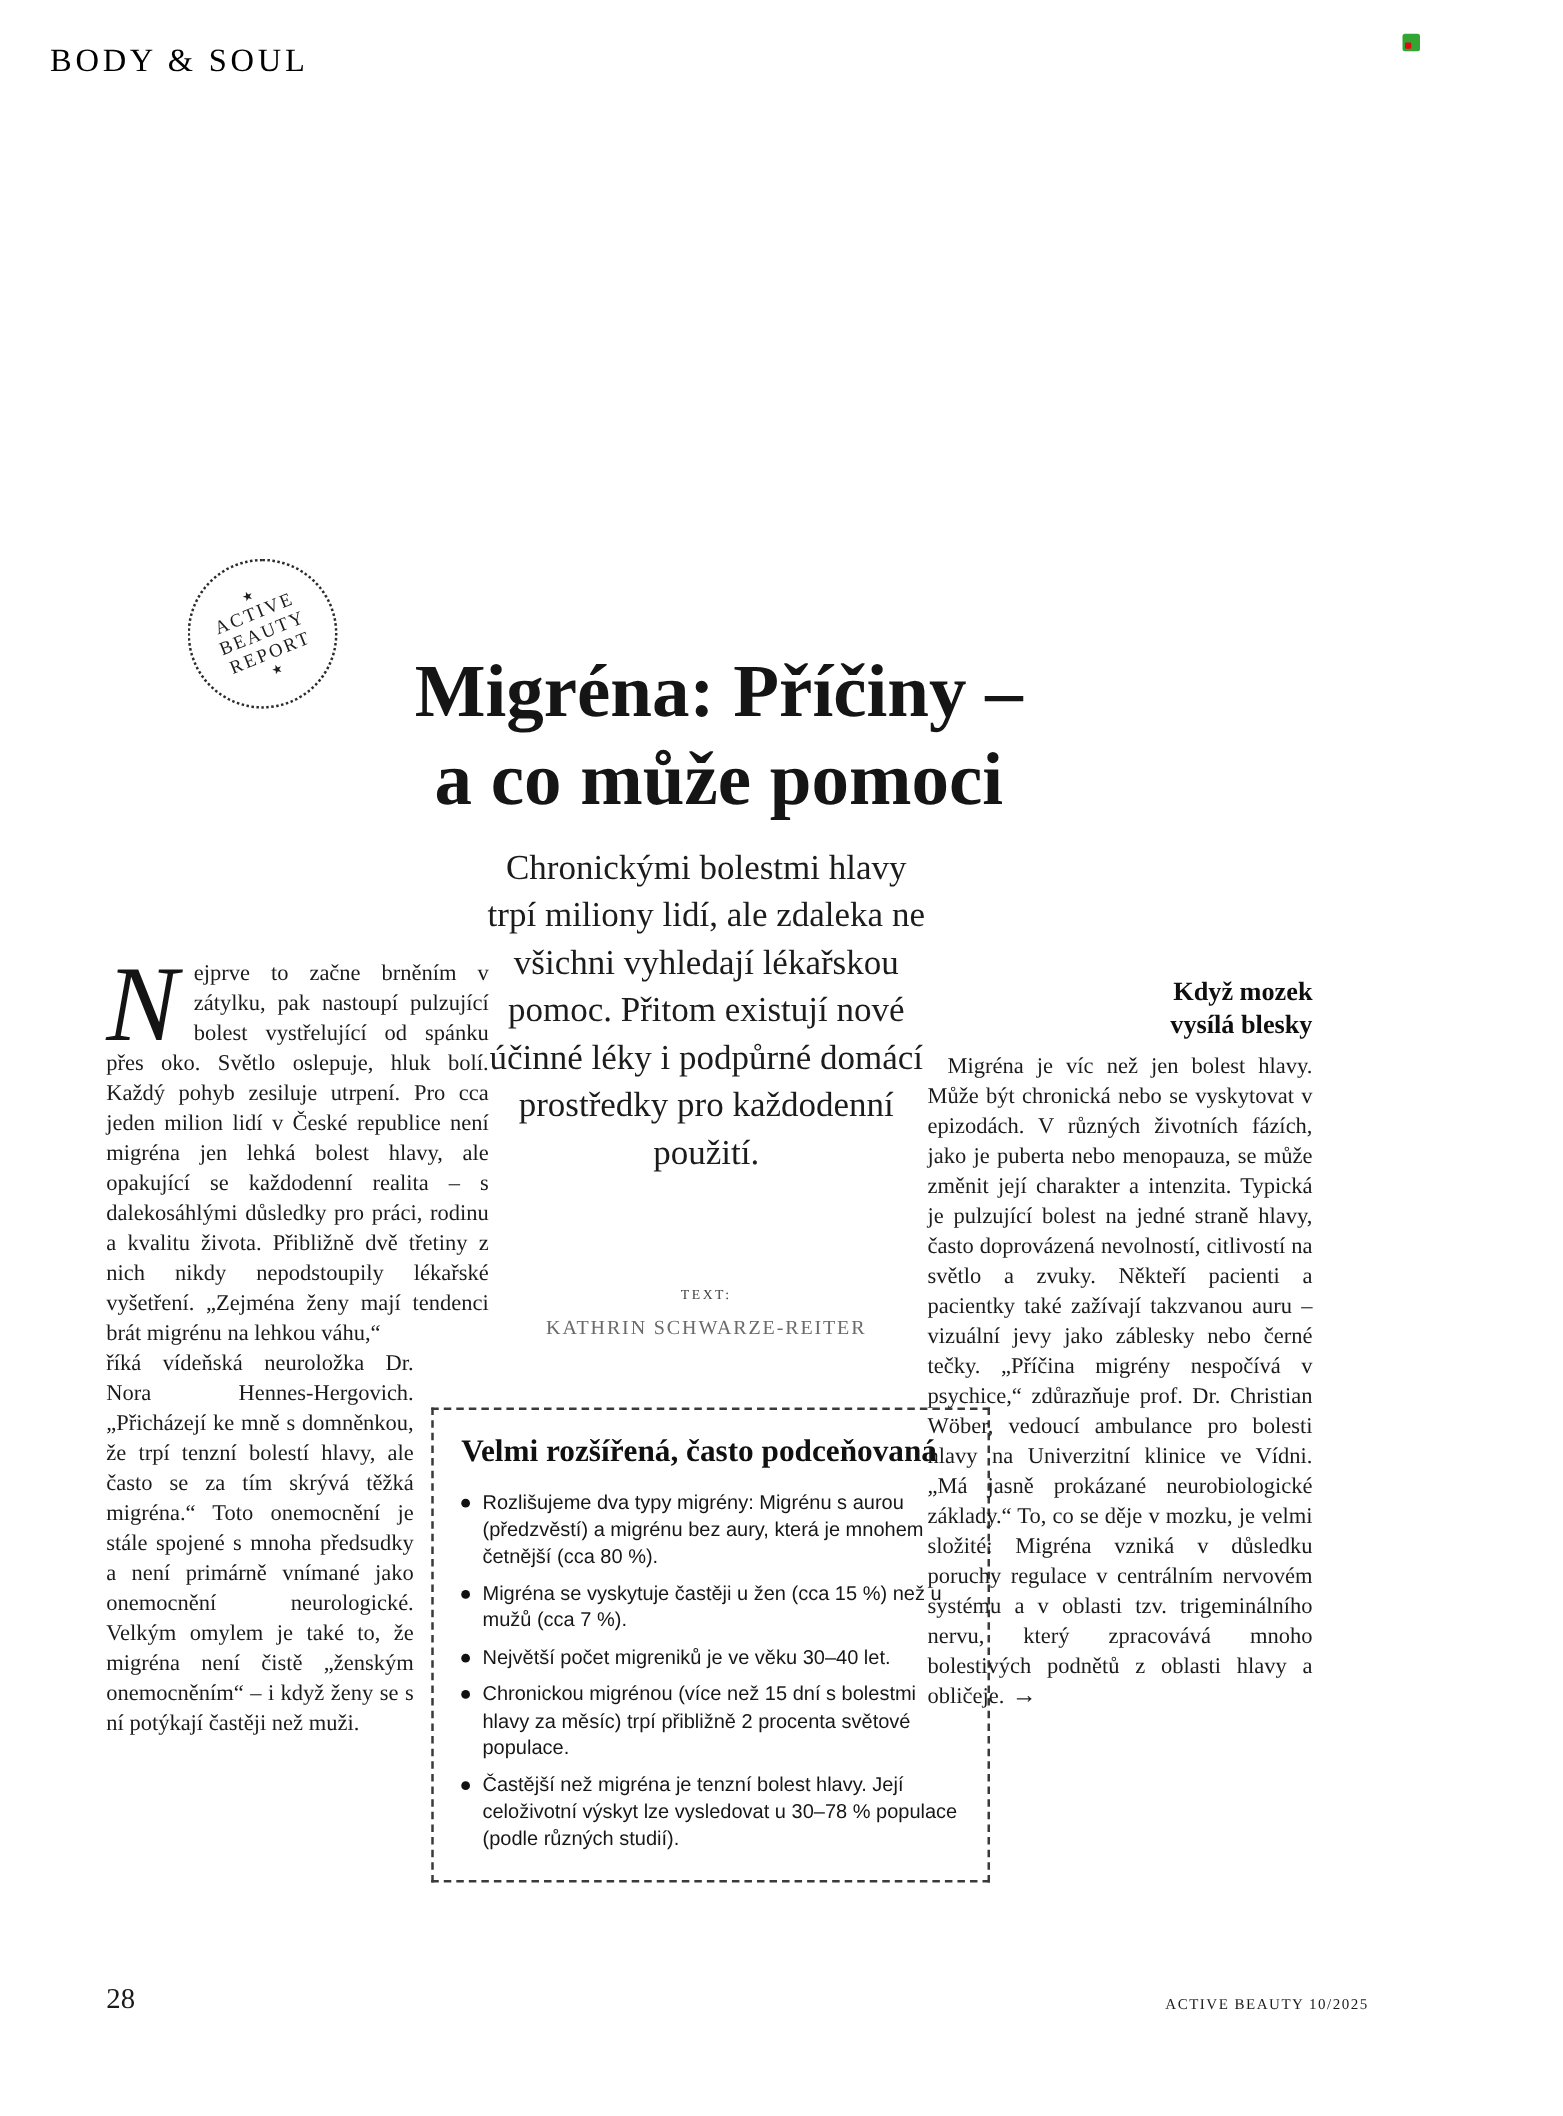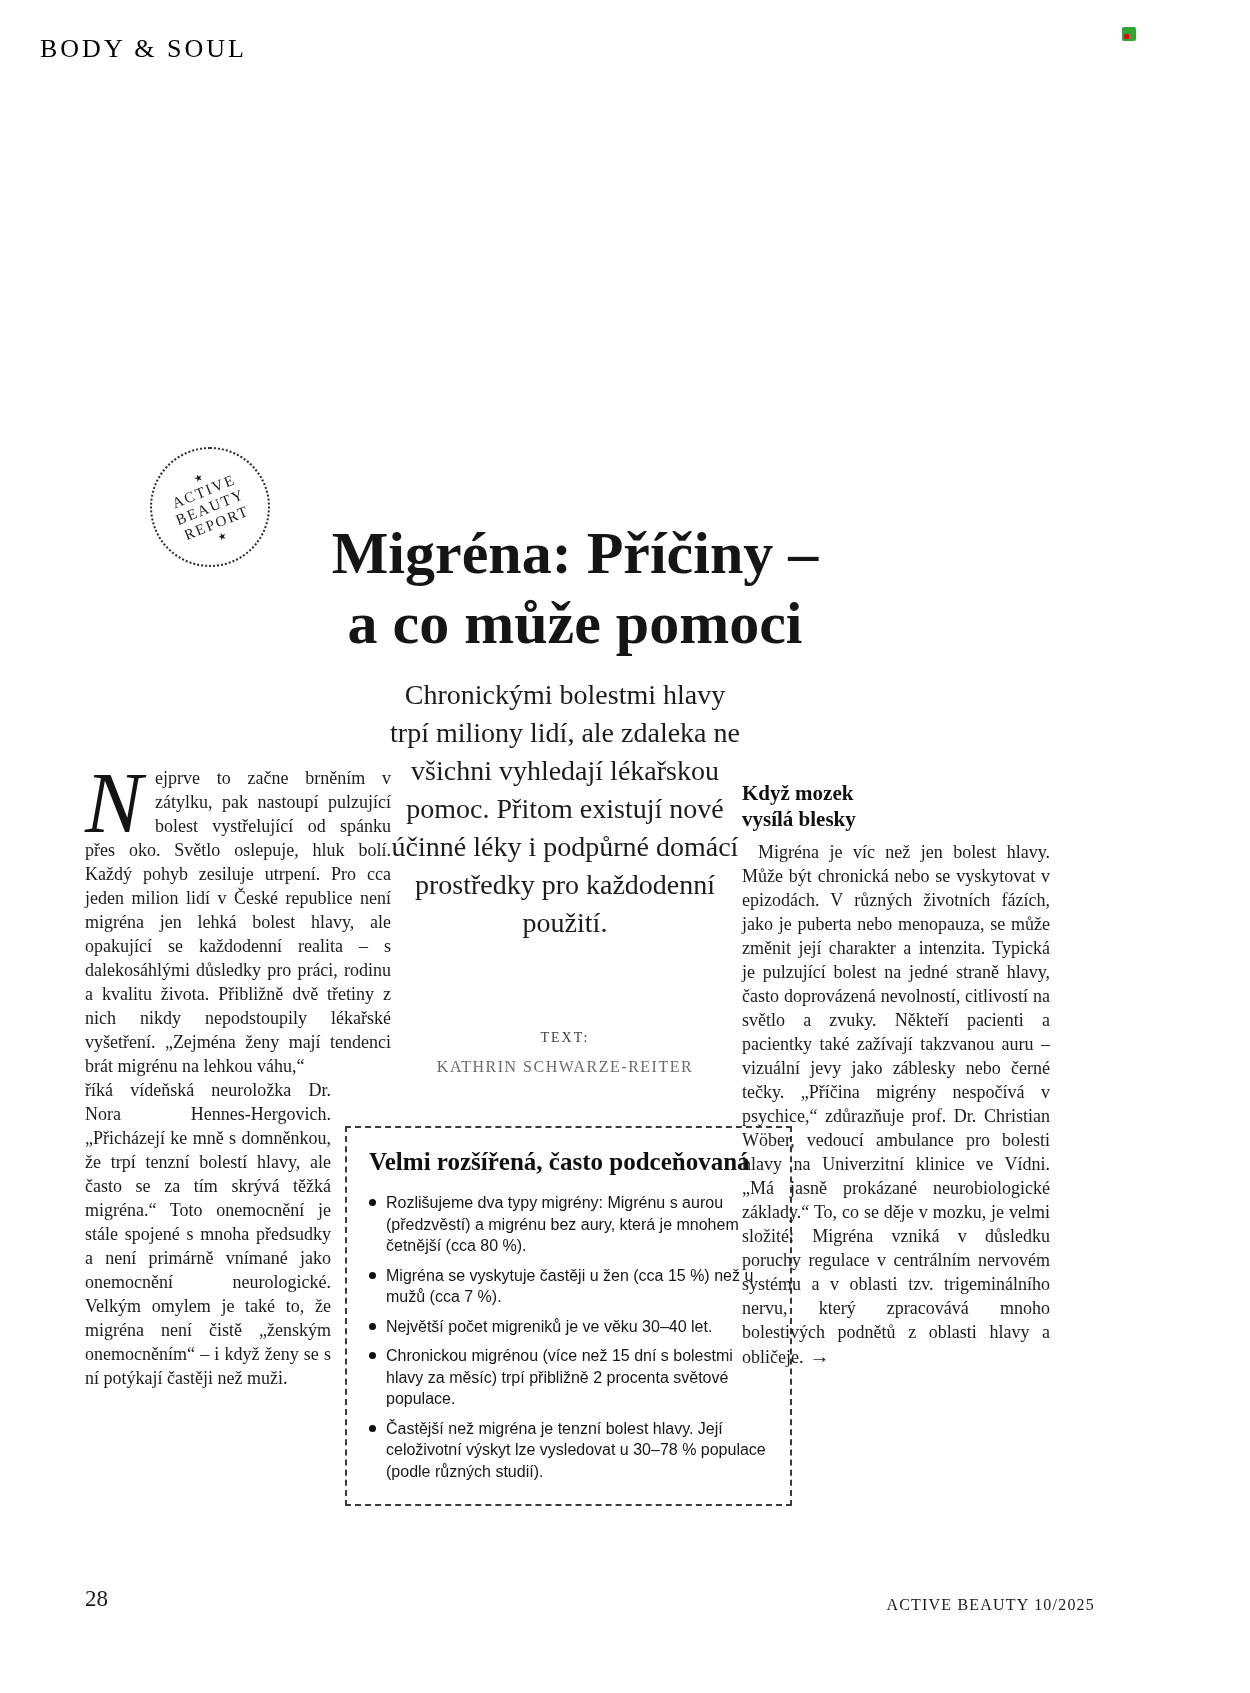--- a/index.html
+++ b/index.html
@@ -38,21 +38,21 @@
     position:absolute; left:250px; top:518px; width:650px; text-align:center;
     font-size:60px; line-height:70px; color:#151515;
   }
 
   .lead {
     position:absolute; left:388px; top:676px; width:354px; text-align:center;
     font-size:28px; line-height:38px; color:#1c1c1c;
   }
 
   .credit { position:absolute; left:388px; top:1030px; width:354px; text-align:center; }
-  .credit-label { font-size:14px; letter-spacing:2px; color:#3f3f3f; }
+  .credit-label { font-size:11px; letter-spacing:2px; color:#3f3f3f; }
   .credit-name  { font-size:16px; letter-spacing:1.5px; color:#6a6a6a; margin-top:12px; }
 
   .col-left {
     position:absolute; left:85px; top:766px; width:306px;
     font-size:18px; line-height:24px; text-align:justify; color:#1b1b1b;
   }
   .dropcap {
     float:left; height:52px; width:62px;
     font-style:italic; font-size:86px; line-height:74px;
     margin-right:8px; color:#141414;
@@ -75,28 +75,28 @@
   .bullet-dot {
     position:absolute; left:0; top:7px; width:7px; height:7px;
     border-radius:50%; background:#111;
   }
 
   .col-right {
     position:absolute; left:742px; top:780px; width:308px;
     font-size:18px; line-height:24px; color:#1b1b1b;
   }
   .col-right-heading {
-    text-align:left; font-weight:bold; font-size:21px; line-height:26px;
+    text-align:right; font-weight:bold; font-size:21px; line-height:26px;
     margin-bottom:8px; color:#0f0f0f;
   }
   .col-right-body { text-align:justify; text-indent:16px; }
   .arrow { font-size:20px; margin-left:6px; white-space:nowrap; }
 
   .page-number  { position:absolute; left:85px;  top:1586px; font-size:23px; color:#1a1a1a; }
-  .footer-right { position:absolute; right:155px; top:1596px; font-size:16px; letter-spacing:1.2px; color:#1a1a1a; }
+  .footer-right { position:absolute; right:155px; top:1596px; font-size:12px; letter-spacing:1.2px; color:#1a1a1a; }
 </style>
 </head>
 <body>
 
 <div class="page">
 
   <div class="section-label">BODY &amp; SOUL</div>
 
   <div class="brand-mark"></div>
 

